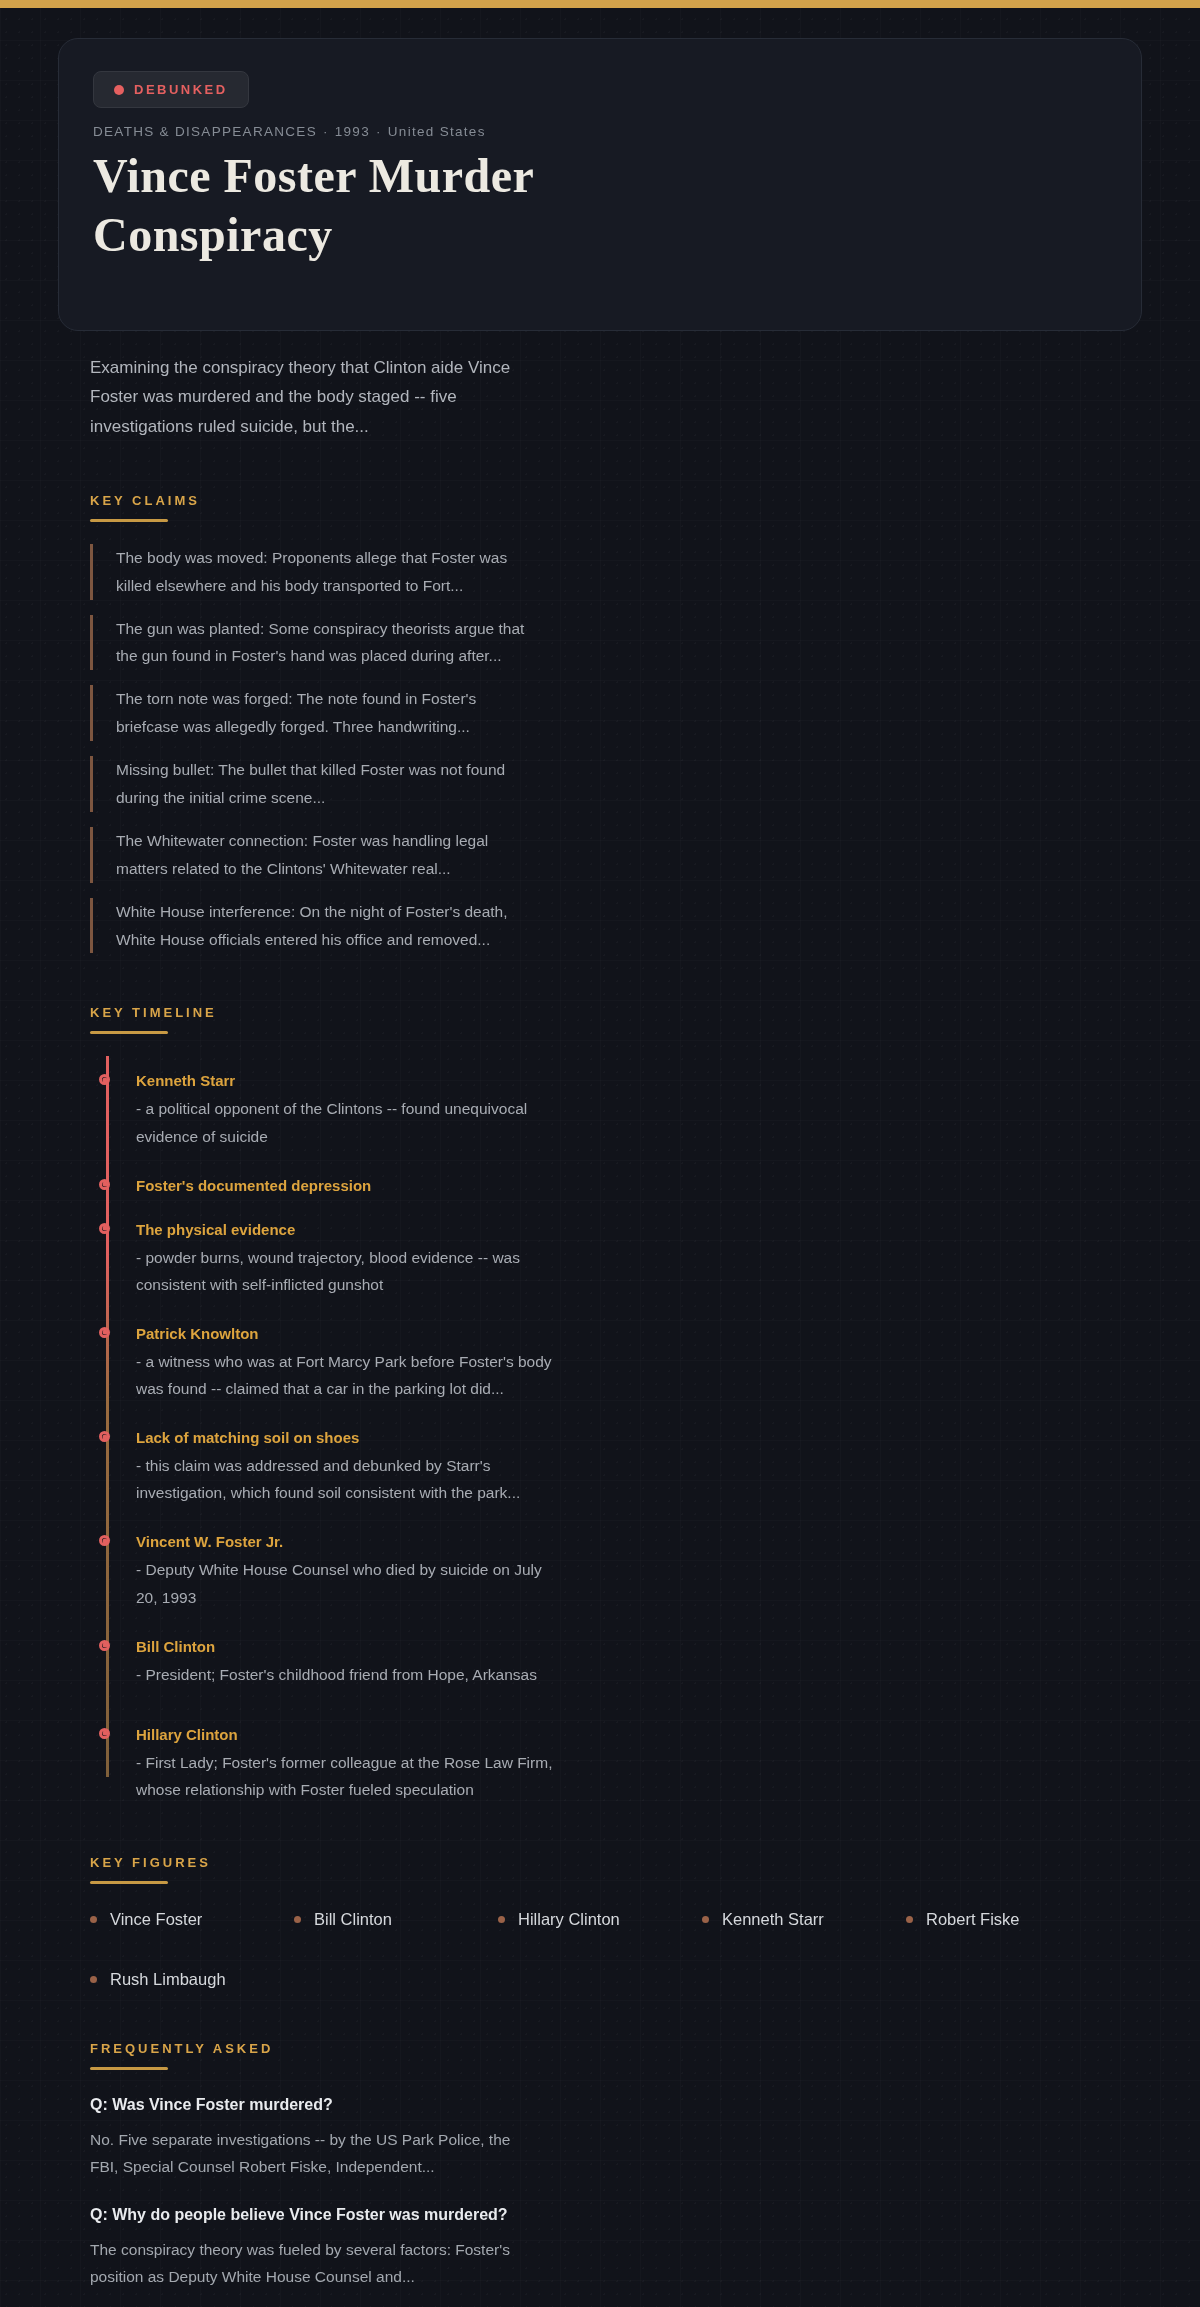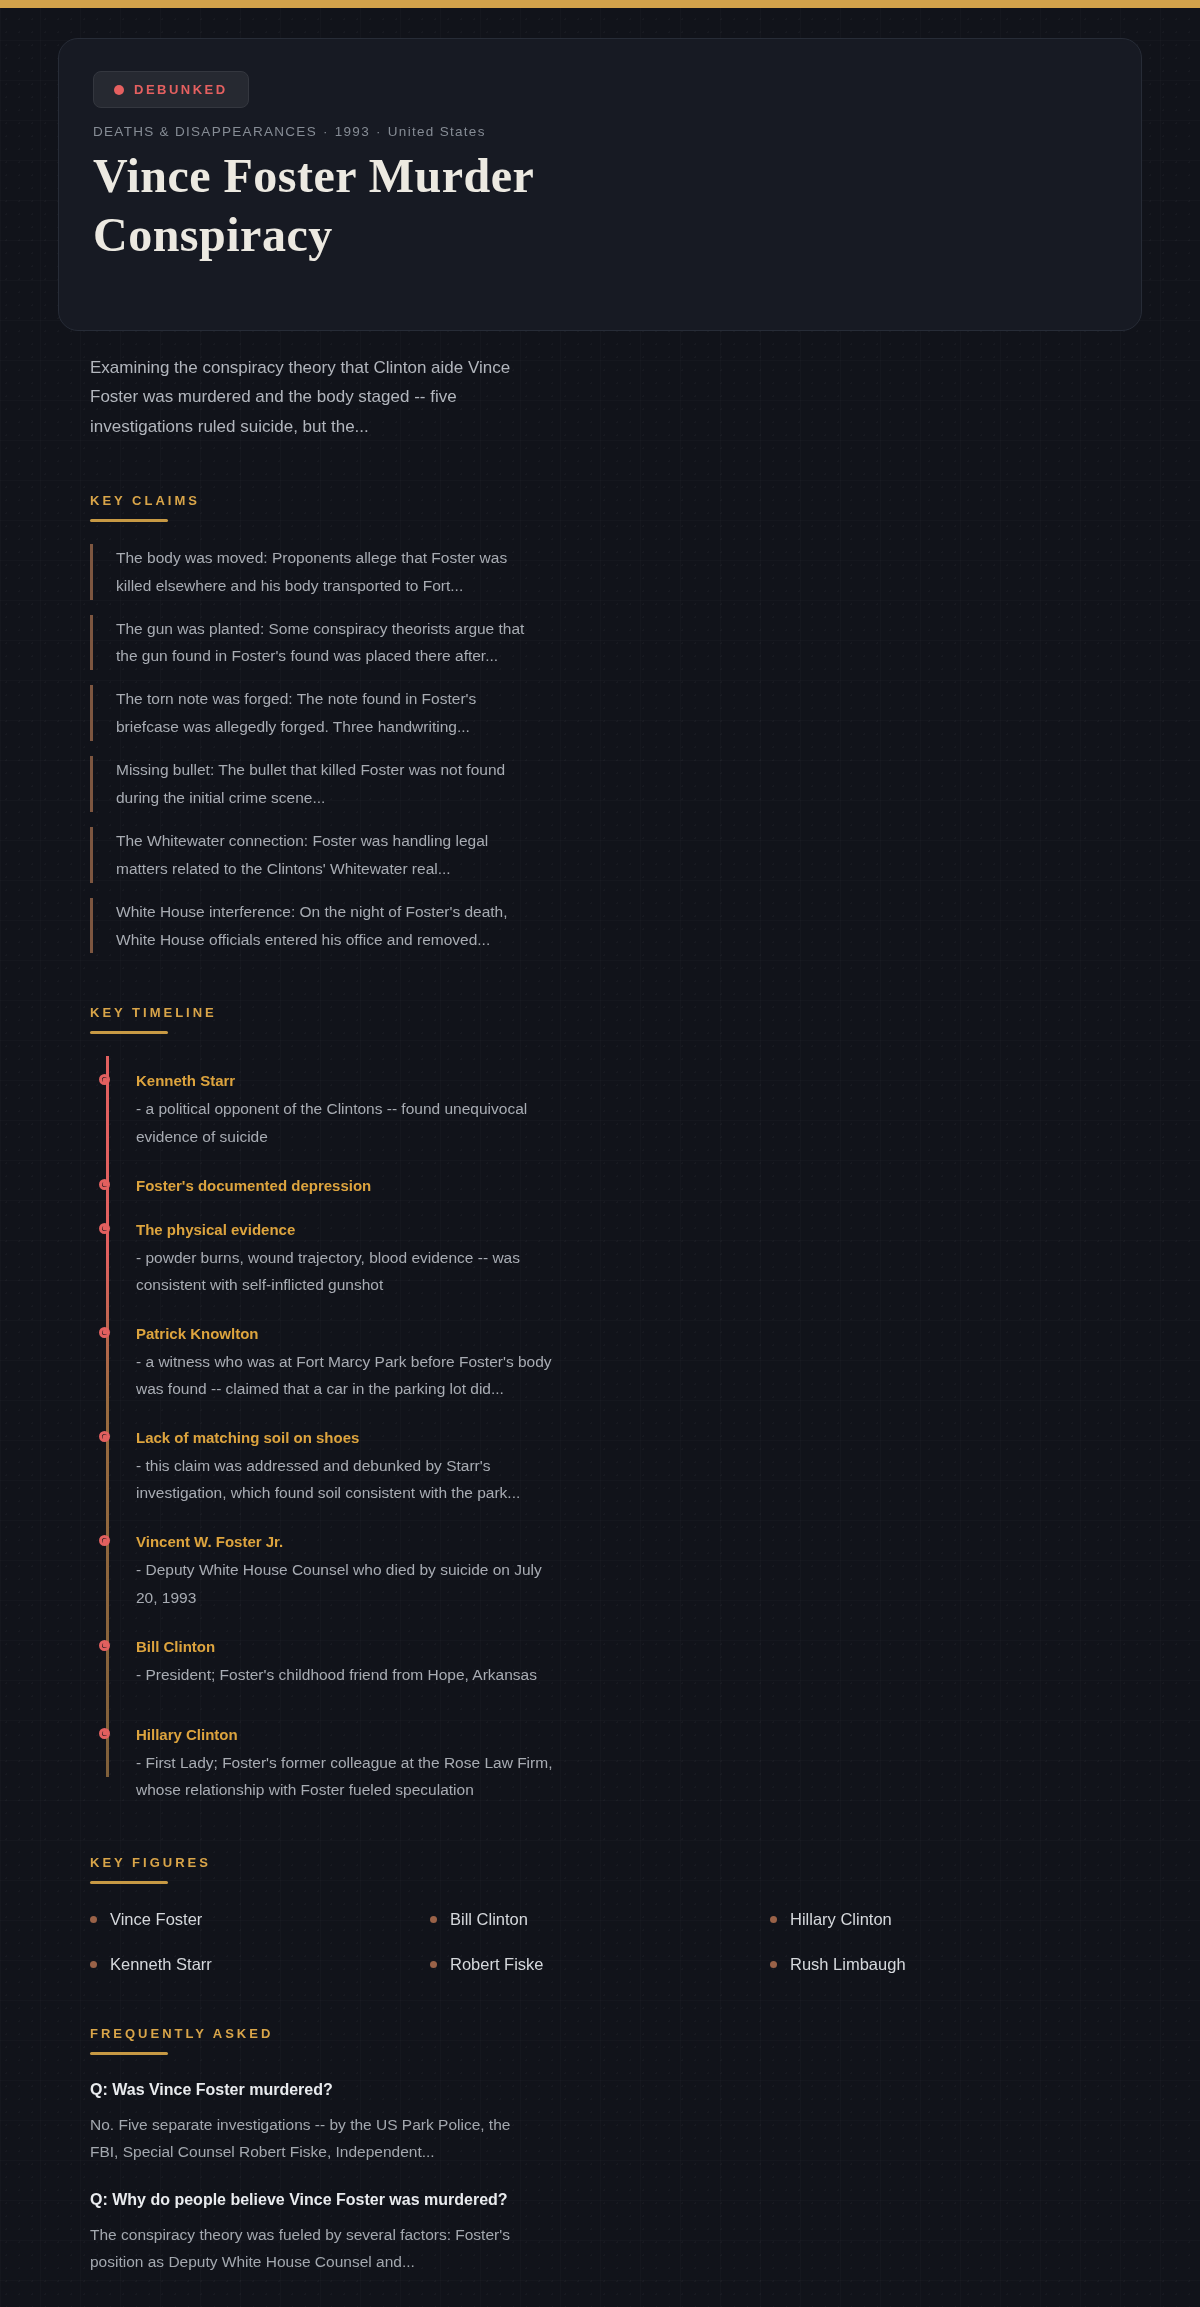--- a/index.html
+++ b/index.html
@@ -126,22 +126,22 @@
     transform: translate(-50%, -50%);
     width: 5px; height: 5px; border-radius: 50%; background: #e2605f;
   }
   .tl-title { color: #dda43e; font-weight: 700; font-size: 15px; margin-bottom: 6px; }
   .tl-desc { font-size: 15.5px; line-height: 1.75; color: #a8acb3; max-width: 430px; }
 
   
   .figures {
     margin-top: 26px;
     display: grid;
-    grid-template-columns: repeat(3, 1fr);
-    row-gap: 26px;
+    grid-template-columns: repeat(5, 1fr);
+    row-gap: 41px;
     max-width: 1020px;
   }
   .figure { display: flex; align-items: center; gap: 13px; }
   .figure-dot { width: 7px; height: 7px; border-radius: 50%; background: #9a6248; flex: 0 0 auto; }
   .figure-name { color: #d6d9dd; font-size: 16.5px; }
 
   
   .faq-item { margin-top: 26px; }
   .faq-q { color: #e9ebee; font-weight: 700; font-size: 16px; margin-bottom: 12px; }
   .faq-a { font-size: 15.5px; line-height: 1.75; color: #a3a8af; max-width: 430px; }
@@ -165,21 +165,21 @@
 
   <main class="content">
     <p class="summary">Examining the conspiracy theory that Clinton aide Vince Foster was murdered and the body staged -- five investigations ruled suicide, but the...</p>
 
     <section class="sec">
       <h2 class="sec-h">KEY CLAIMS</h2>
       <div class="claims">
 
           <p class="claim">The body was moved: Proponents allege that Foster was killed elsewhere and his body transported to Fort...</p>
 
-          <p class="claim">The gun was planted: Some conspiracy theorists argue that the gun found in Foster's found was placed there after...</p>
+          <p class="claim">The gun was planted: Some conspiracy theorists argue that the gun found in Foster's hand was placed during after...</p>
 
           <p class="claim">The torn note was forged: The note found in Foster's briefcase was allegedly forged. Three handwriting...</p>
 
           <p class="claim">Missing bullet: The bullet that killed Foster was not found during the initial crime scene...</p>
 
           <p class="claim">The Whitewater connection: Foster was handling legal matters related to the Clintons' Whitewater real...</p>
 
           <p class="claim">White House interference: On the night of Foster's death, White House officials entered his office and removed...</p>
         </div>
     </section>

